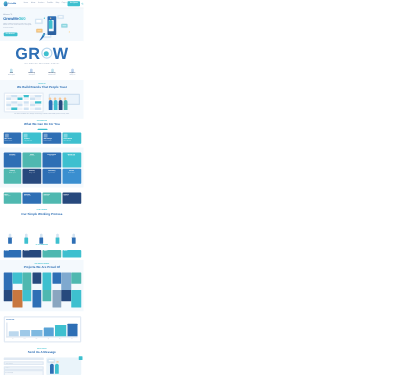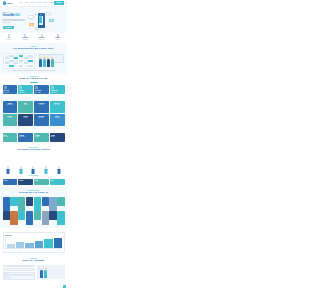--- a/index.html
+++ b/index.html
@@ -253,20 +253,35 @@
       <span class="chip c3"></span>
       <span class="chip c4"></span>
       <span class="chip c5"></span>
       <span class="door"></span>
       <span class="person"></span>
       <span class="dot" style="left:7px;top:4px"></span>
       <span class="dot" style="left:27px;top:15px;background:#ffd79a"></span>
     </div>
   </div>
 
+  <div class="grow-wrap">
+    <svg class="rocket" viewBox="0 0 40 18">
+      <path d="M2 15 L16 9 L30 2 L34 6 L22 14 L8 17 Z" fill="#2e6fb5"></path>
+      <circle cx="26" cy="7" r="2.6" fill="#3ec0cf"></circle>
+      <path d="M0 17 L7 14 L6 18 Z" fill="#bcd8ee"></path>
+    </svg>
+    <div class="grow-word">
+      <span>GR</span>
+      <span class="o-slot">
+        <span class="o-core"></span>
+      </span>
+      <span>W</span>
+    </div>
+    <div class="grow-tag">SEO   ·   ANALYTICS   ·   ADVERTISING   ·   STRATEGY</div>
+  </div>
 
   <div class="feat-row">
     <div class="feat">
       <span class="feat-ic"></span>
       <div class="feat-t">SEO</div>
       <div class="feat-d">Rank higher</div>
     </div>
     <div class="feat">
       <span class="feat-ic b"></span>
       <div class="feat-t">Branding</div>

